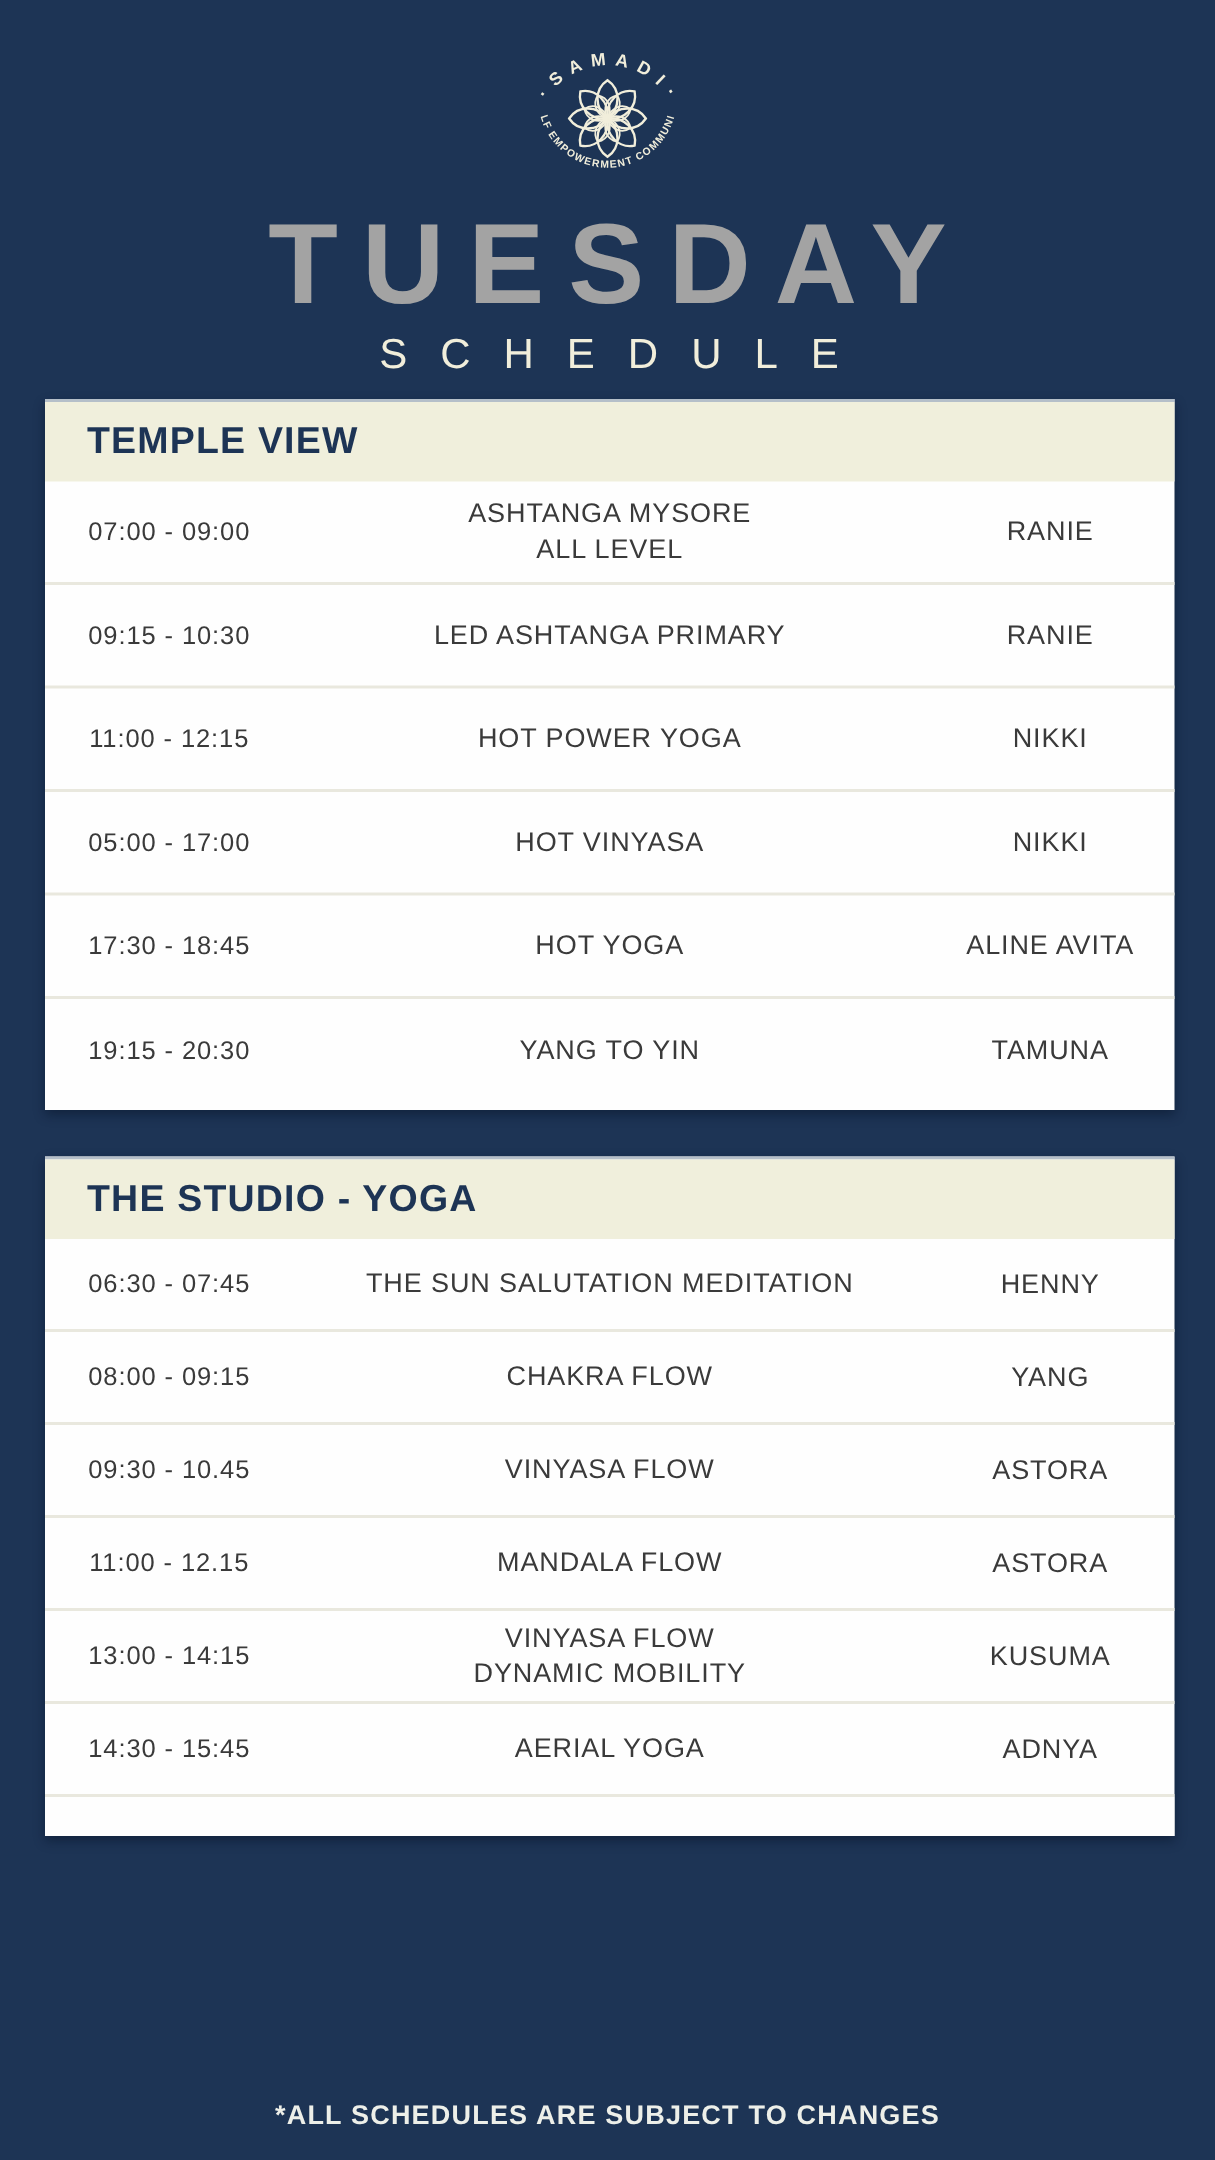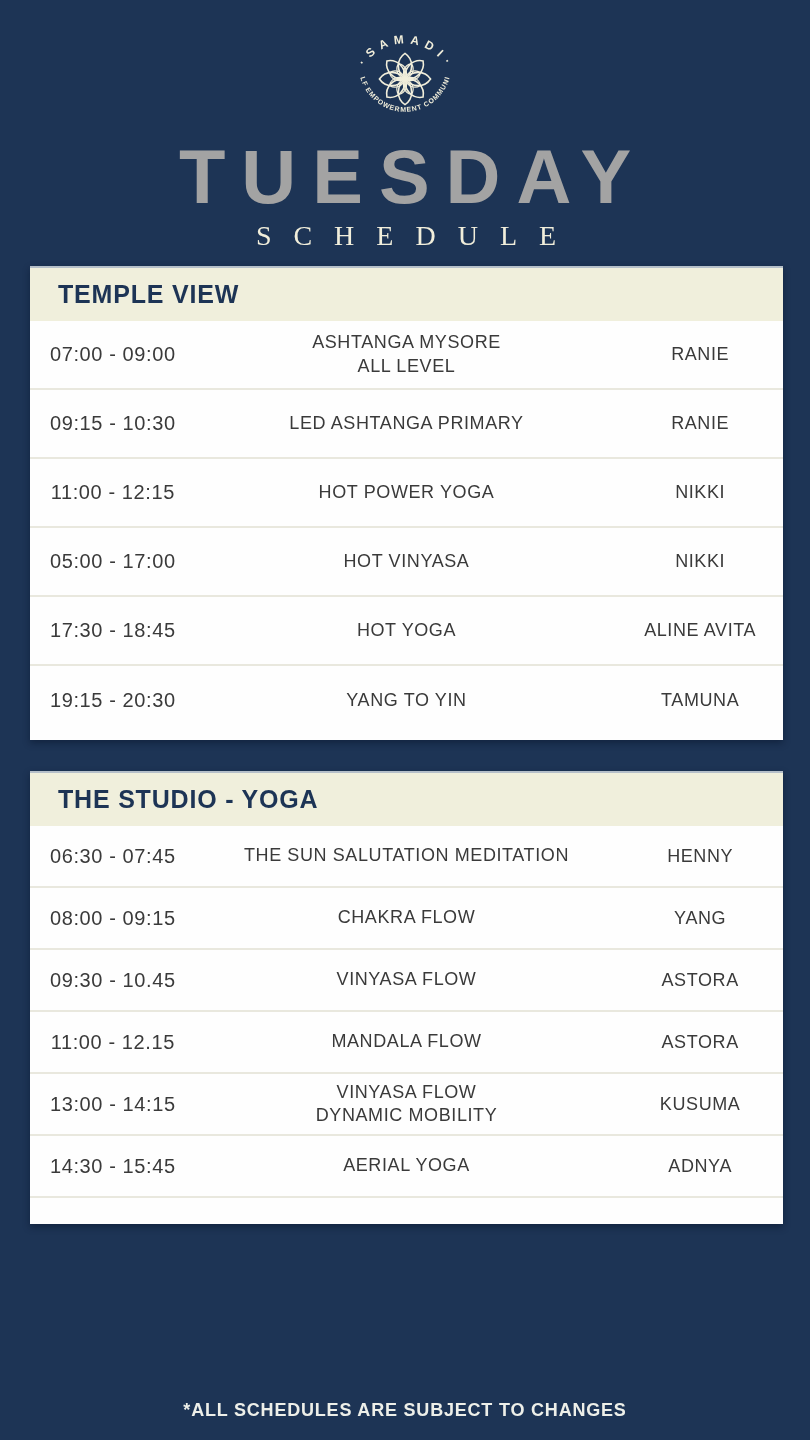--- a/index.html
+++ b/index.html
@@ -30,21 +30,20 @@
   .subtitle {
     margin-top: 7px;
     text-align: center;
     color: #f1eedb;
     font-size: 28px;
     line-height: 1.0;
     font-weight: 400;
     letter-spacing: 22px;
     padding-left: 24px;
     white-space: nowrap;
-    font-family: Liberation Serif, serif;
   }
 
   
   .card {
     margin: 0 27px 0 30px;
     background: #fefefe;
     border-top: 2px solid #b5bfc9;
     box-shadow: 0 3px 7px rgba(5, 15, 35, 0.45);
   }
   .card-1 { margin-top: 16px; }
@@ -65,21 +64,21 @@
     align-items: center;
     border-bottom: 2px solid #e9e8de;
     color: #3a3a3a;
   }
   .card-1 .row { height: 69px; }
   .card-2 .row { height: 62px; }
   .card-1 .rows .row:last-child { border-bottom: none; }
   .card-1 { padding-bottom: 5px; }
   .trailing-strip { height: 26px; background: #fefefe; }
   .cell { text-align: center; letter-spacing: 0.6px; }
-  .cell-time    { width: 22%; font-size: 20px; }
+  .cell-time    { width: 22%; font-size: 17px; }
   .cell-class   { width: 56%; font-size: 18px; white-space: pre-line; line-height: 1.3; }
   .cell-teacher { width: 22%; font-size: 18px; }
 
   
   .footer-note {
     margin-top: 176px;
     text-align: center;
     color: #edefe9;
     font-weight: 700;
     font-size: 18px;

